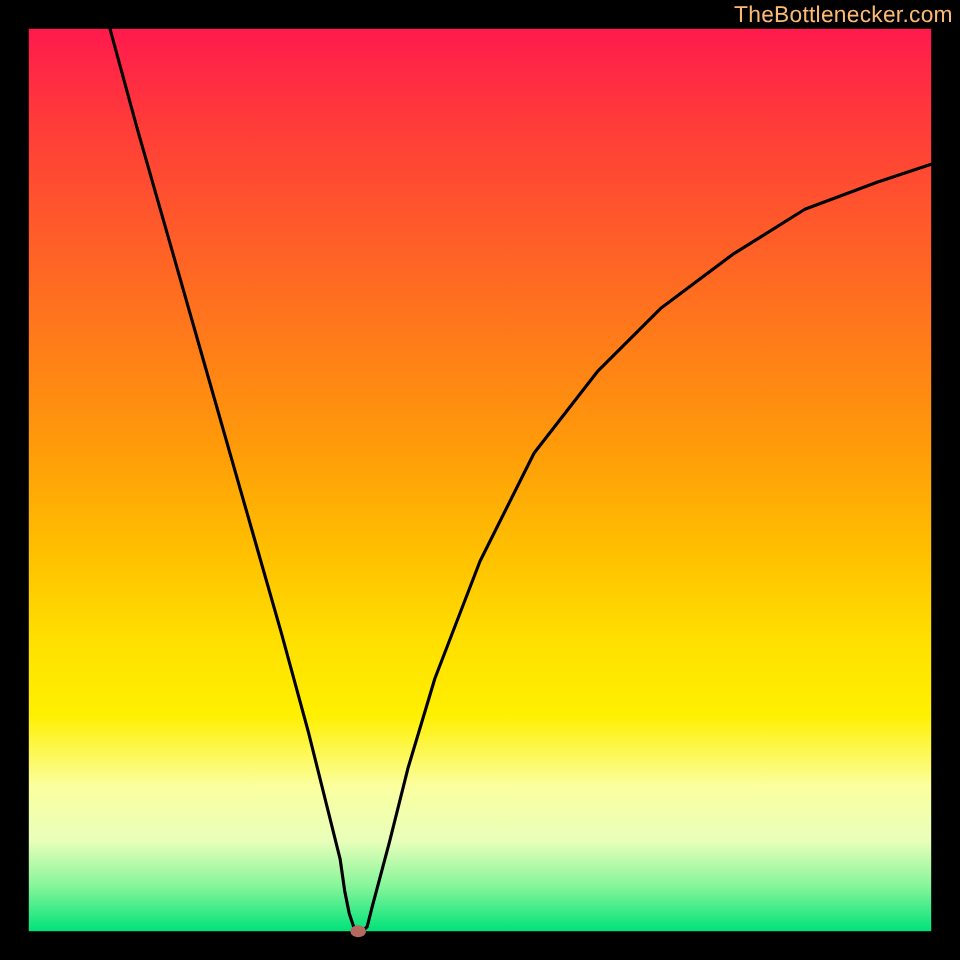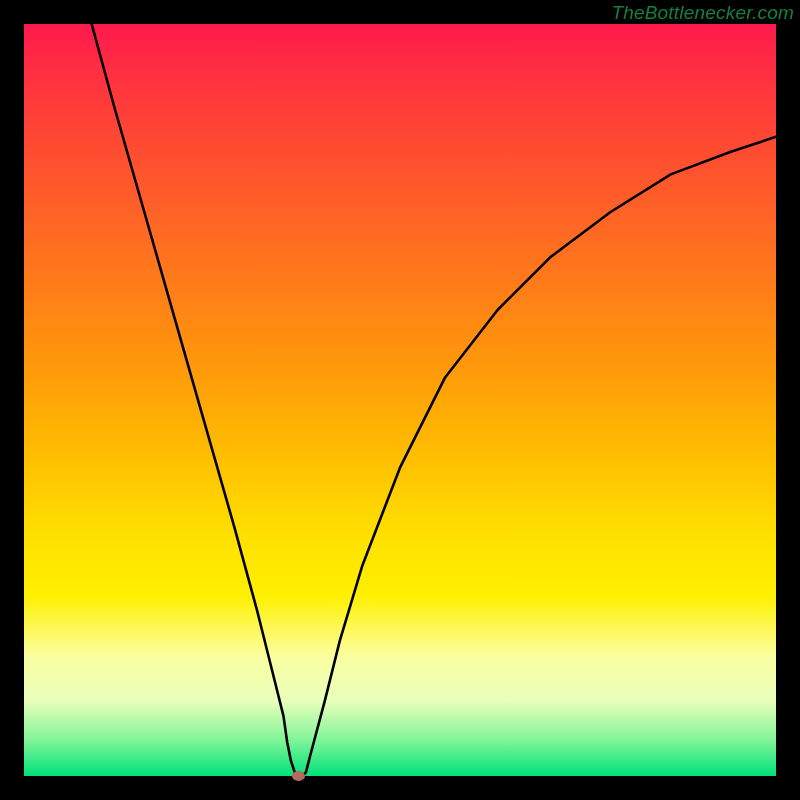--- a/index.html
+++ b/index.html
@@ -34,25 +34,24 @@
       #fbffa0 84%,
       #e8ffba 90%,
       #86f59a 95%,
       #00e27a 100%
     );
   }
   .watermark {
     position: absolute;
     top: 2px;
     right: 6px;
-    color: #15803d;
+    color: #fdba74;
     font-size: 19px;
     letter-spacing: 0.2px;
     user-select: none;
-    font-style: italic;
   }
   svg.curve {
     position: absolute;
     left: 24px;
     top: 24px;
     width: 752px;
     height: 752px;
     overflow: visible;
   }
 </style>

